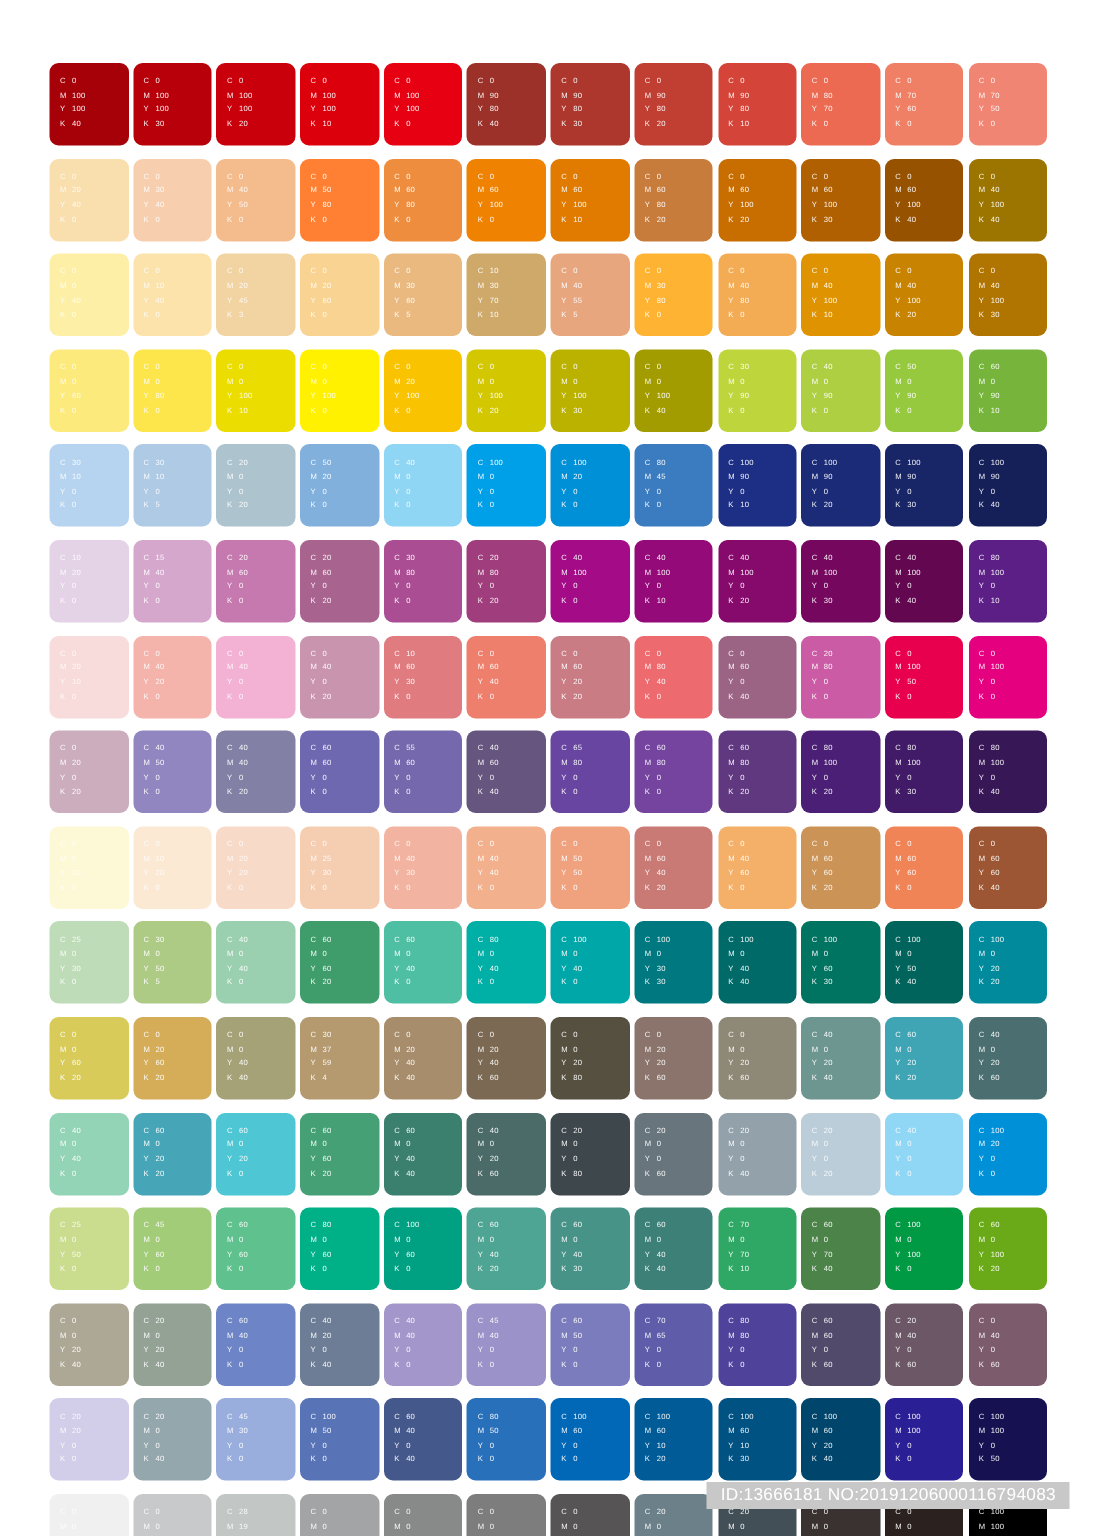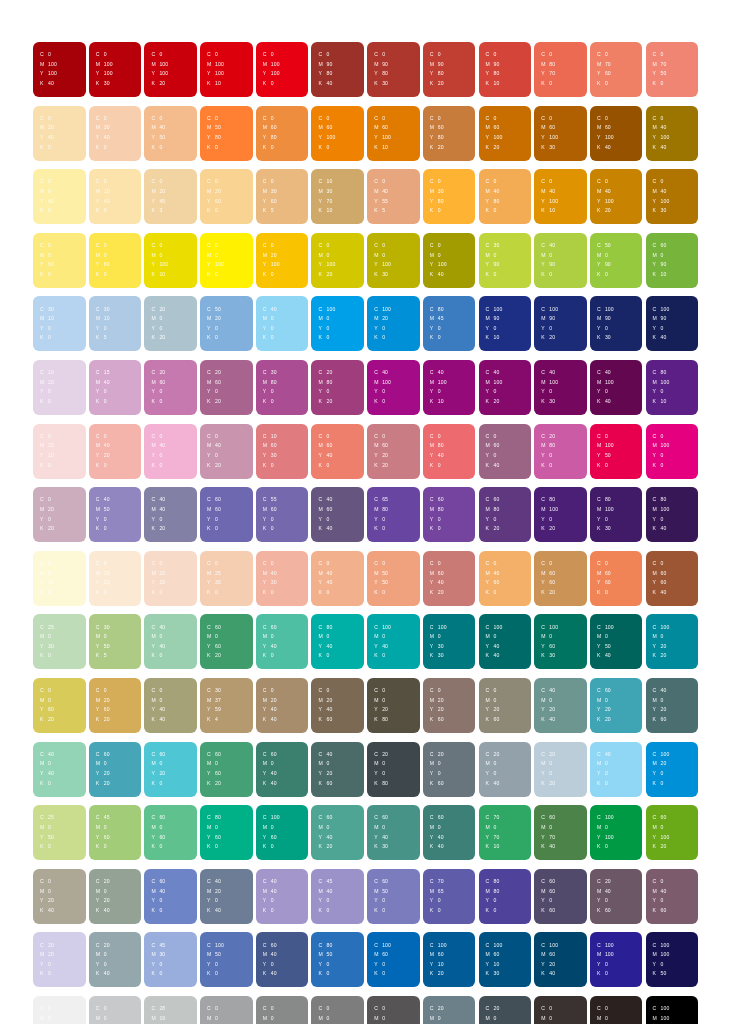--- a/index.html
+++ b/index.html
@@ -3898,15 +3898,16 @@
               <span class="chan">M</span>
               <span class="val">100</span>
             </div>
             <div class="swatch-line" style="color: rgba(255, 255, 255, 0.93);"></div>
           </div>
         </div>
       </div>
     </div>
 
   <div id="footer">
+    <div id="id-badge">ID:13666181 NO:20191206000116794083</div>
   </div>
 
 </div>
 
 </body></html>

